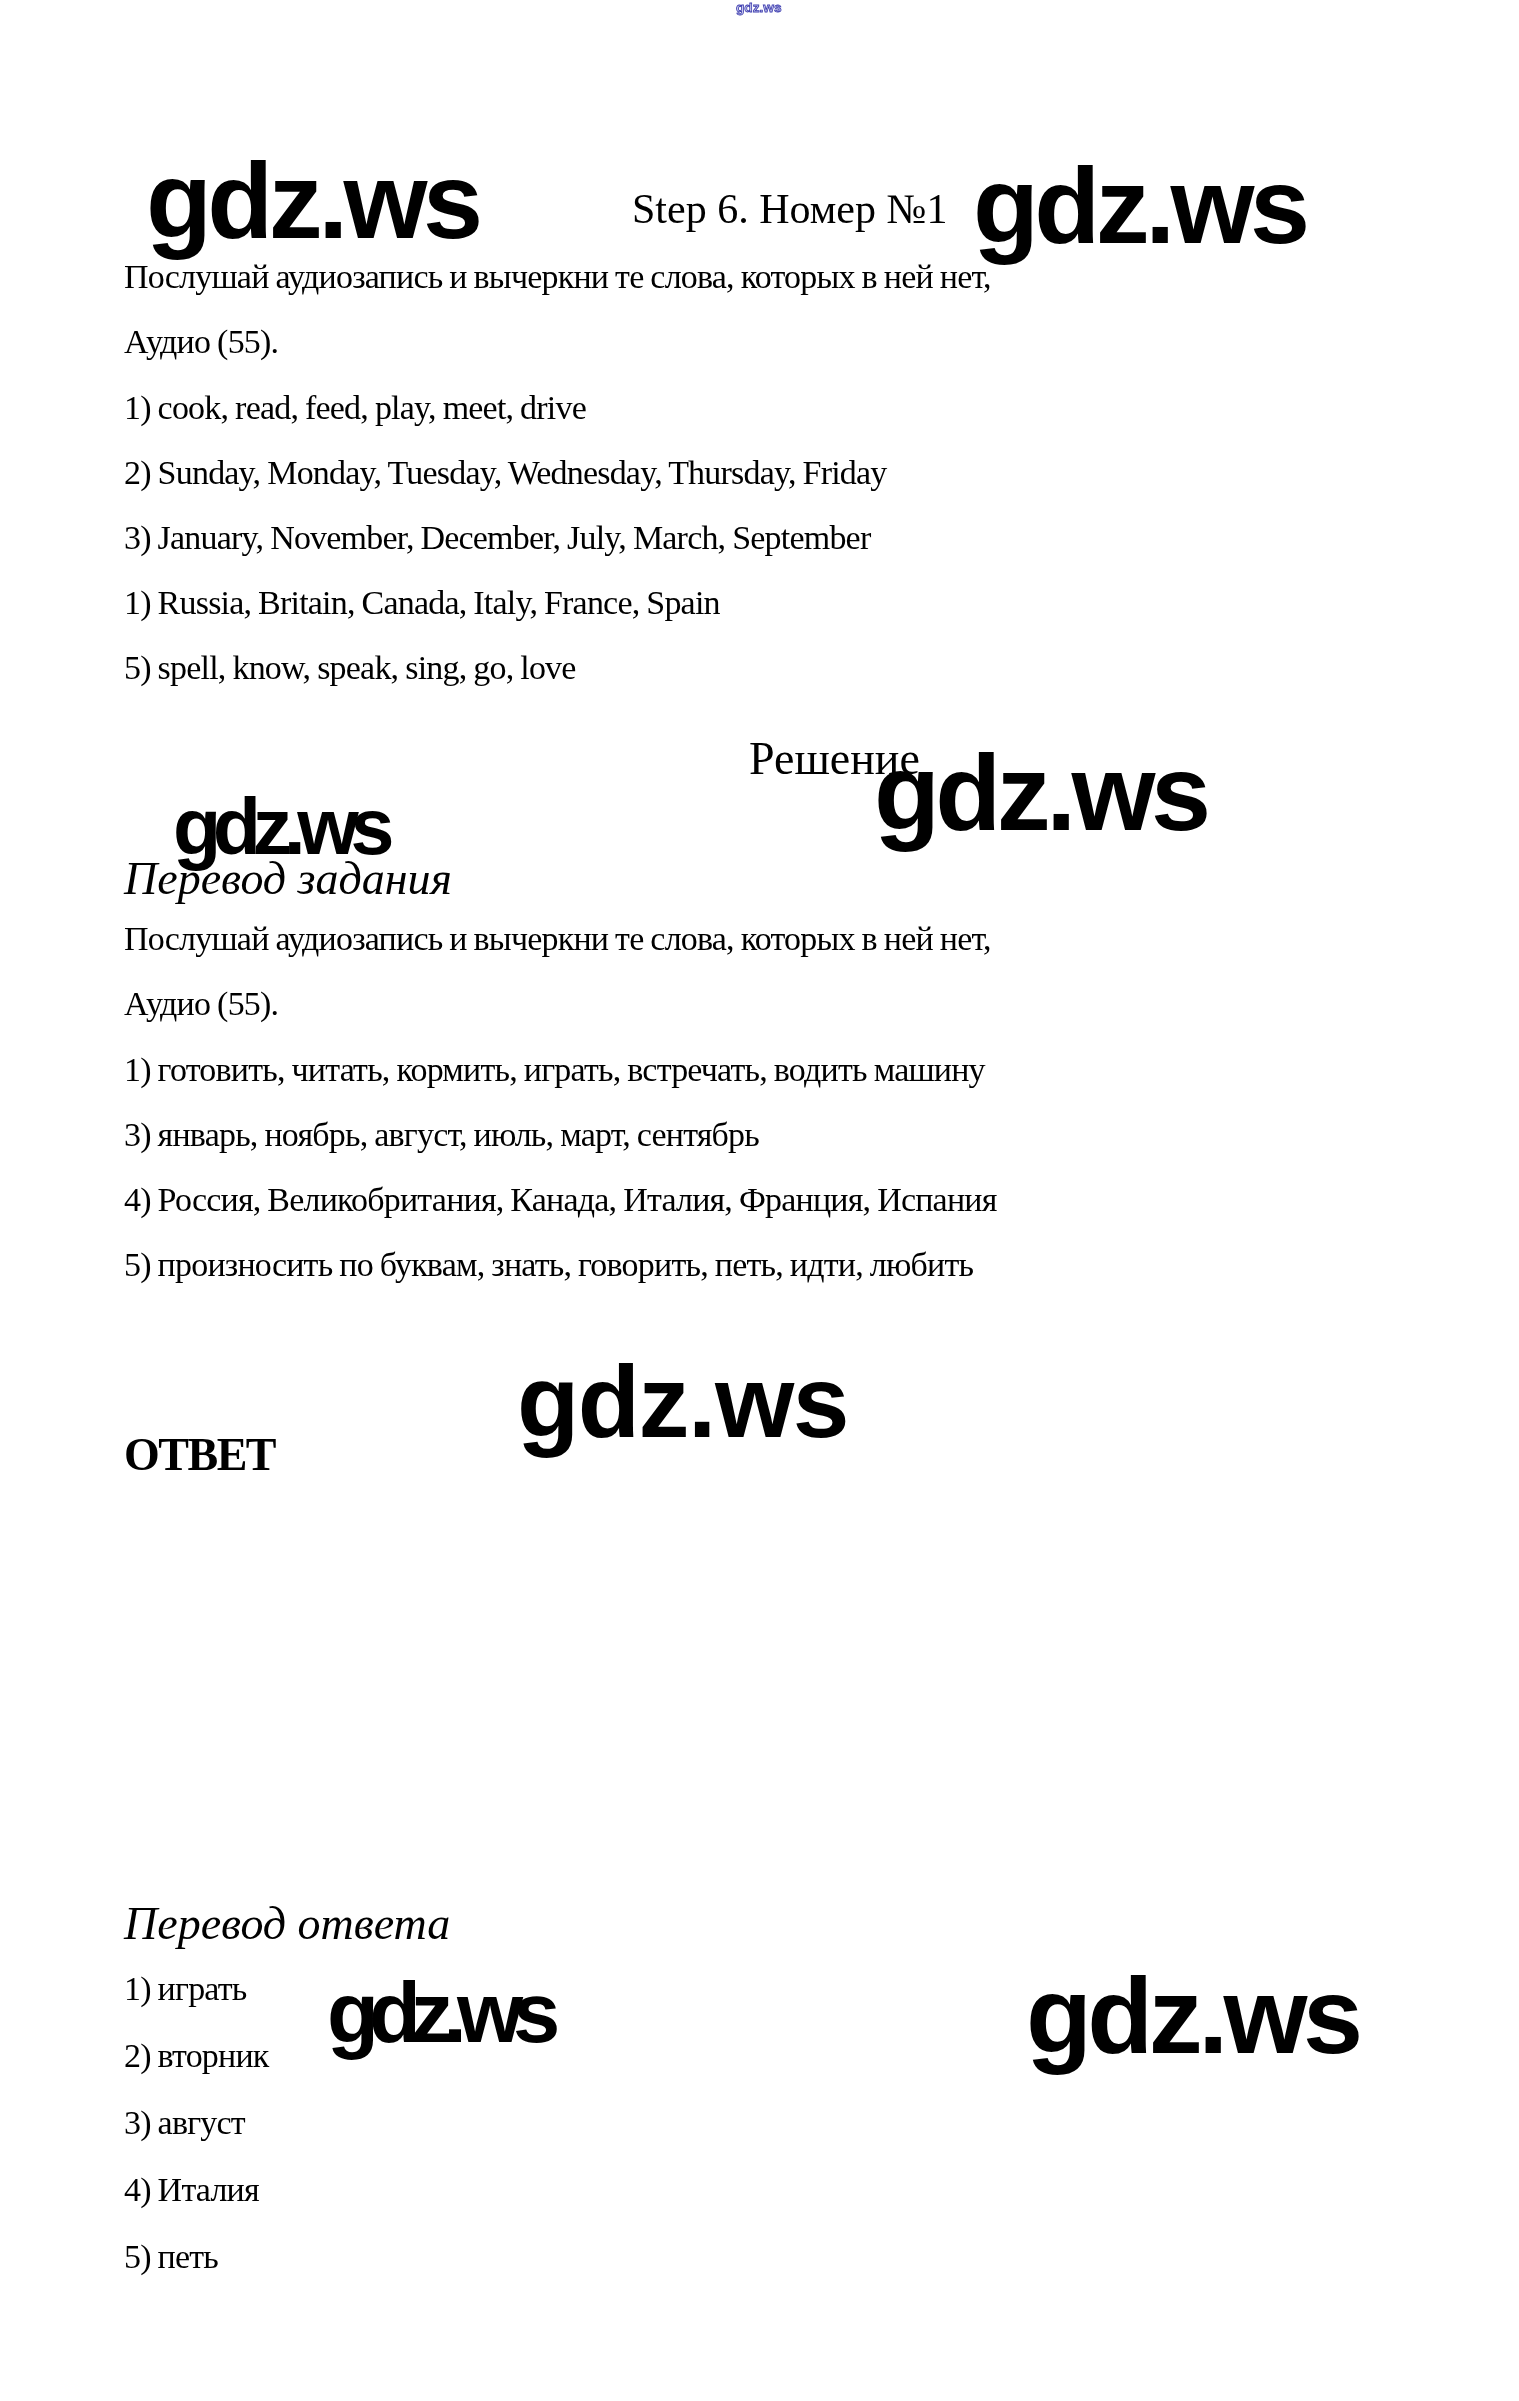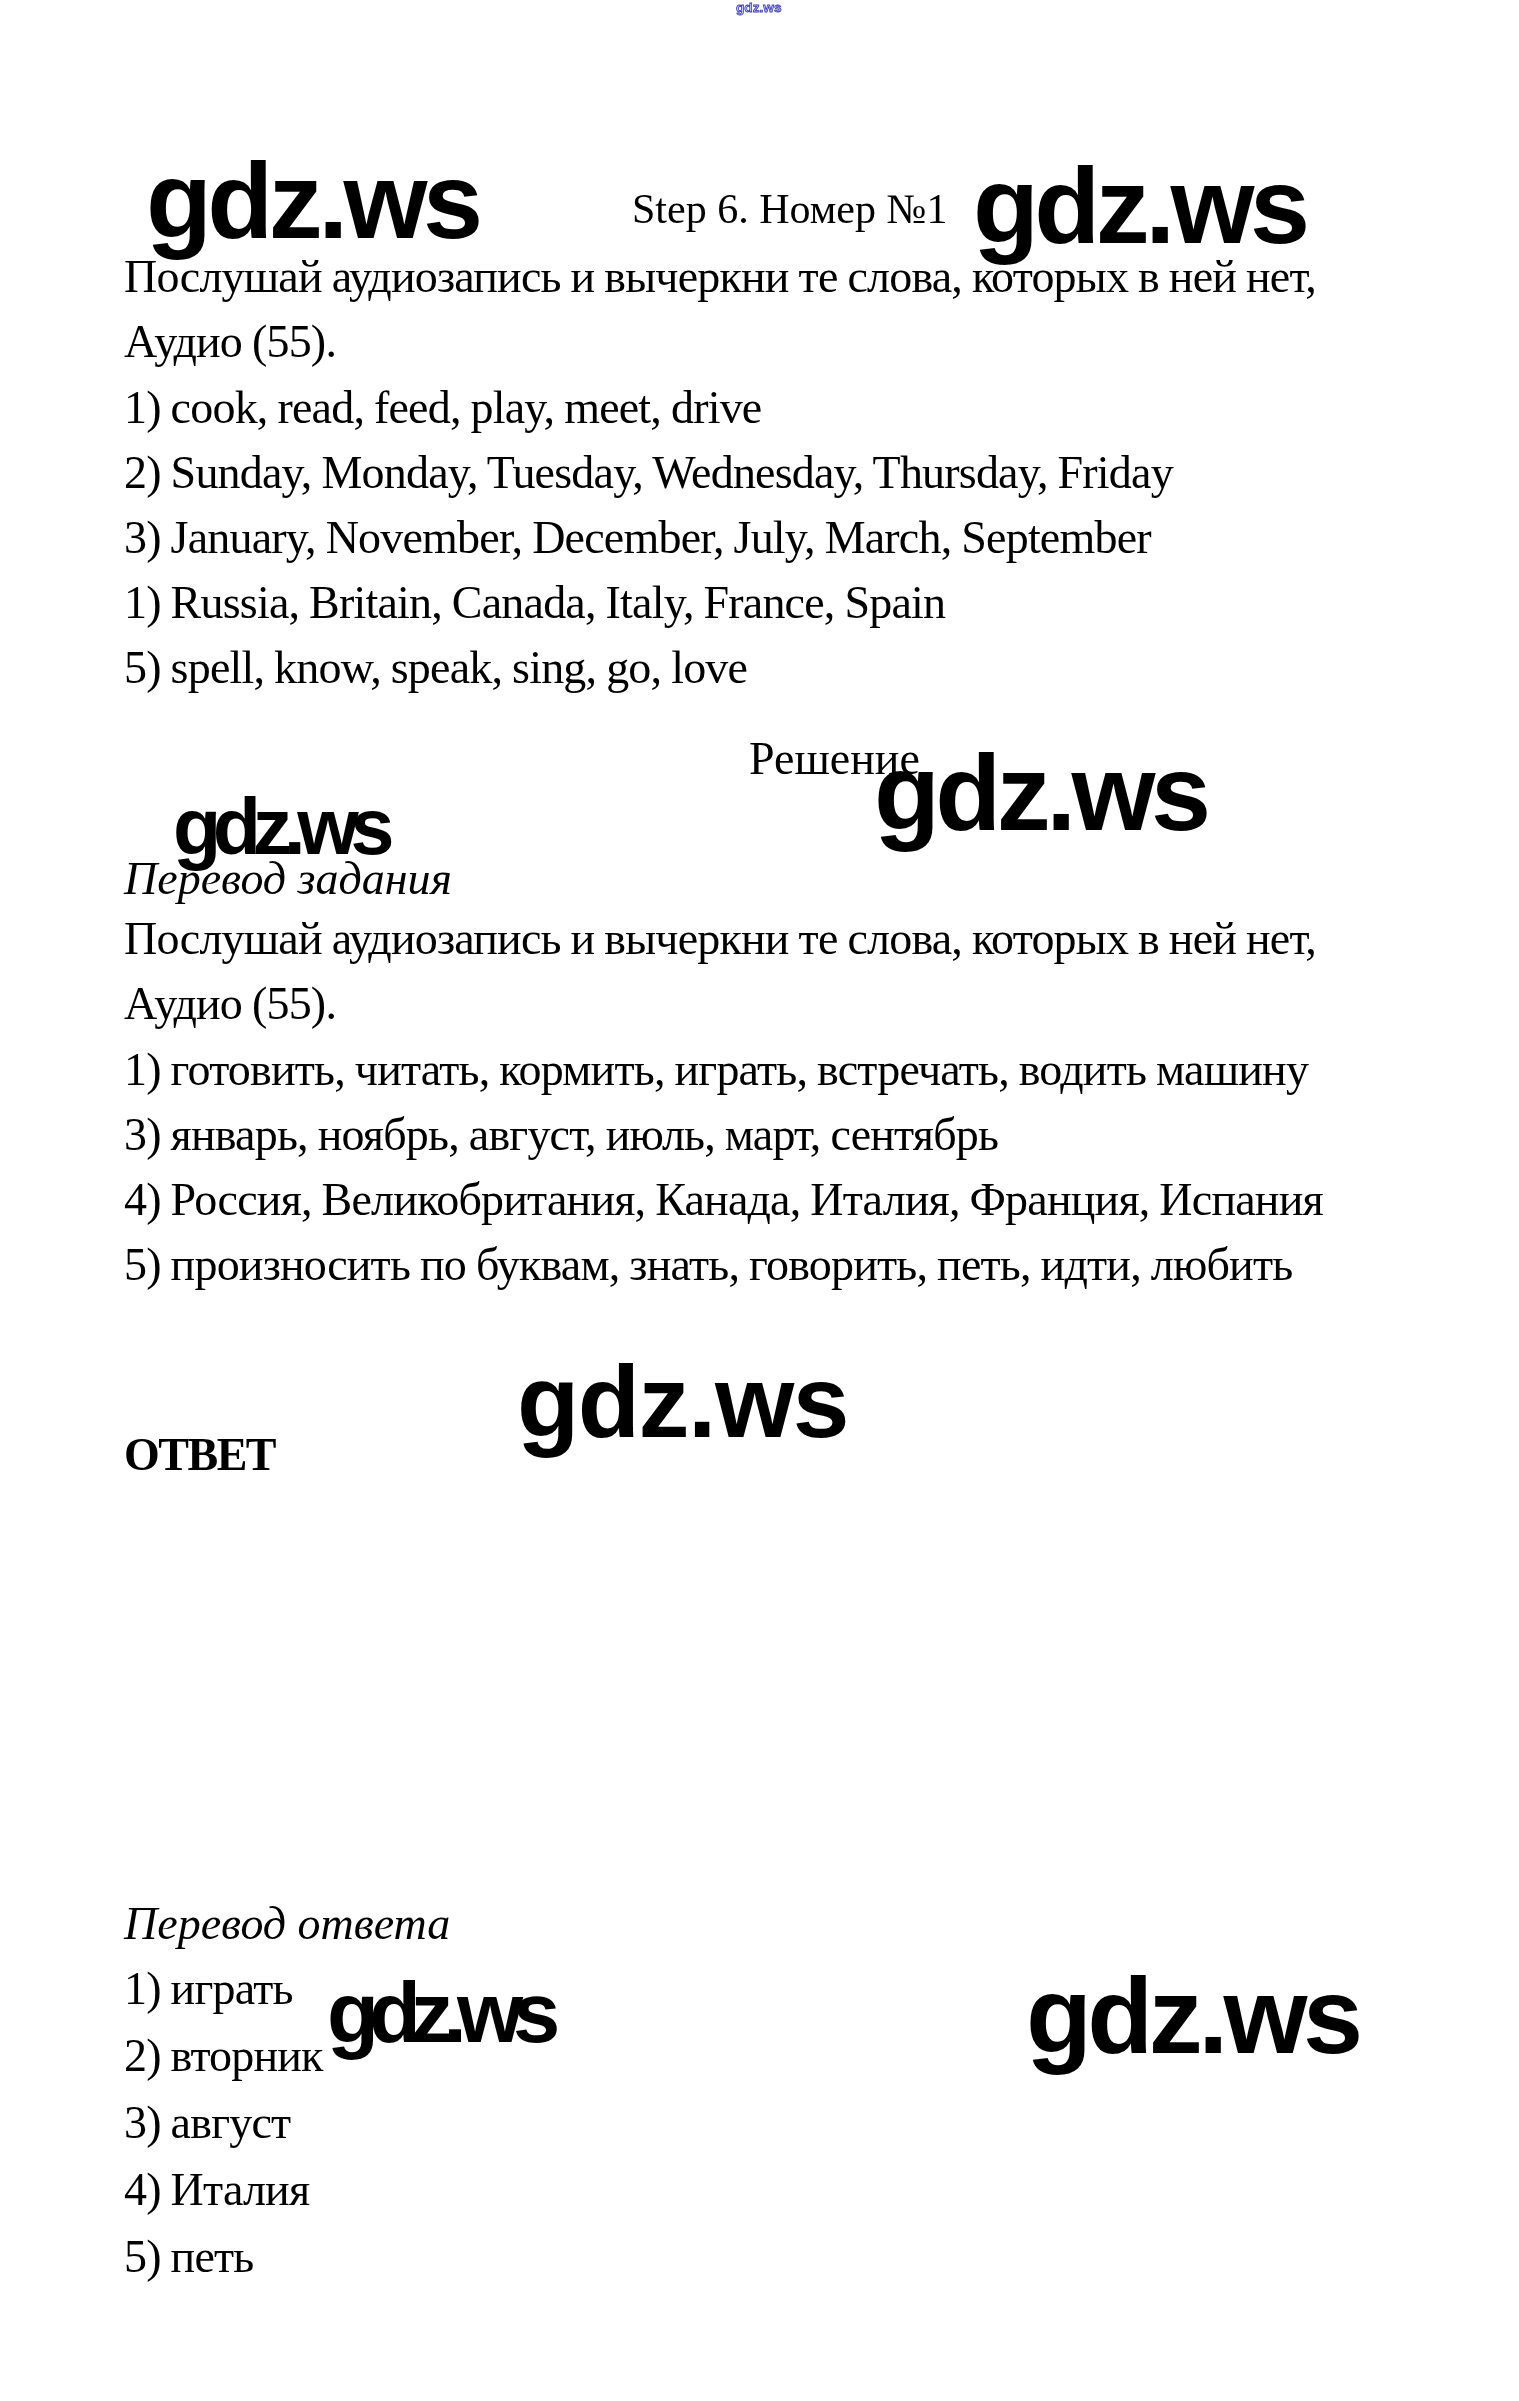--- a/index.html
+++ b/index.html
@@ -8,21 +8,21 @@
     width:1516px;
     height:2401px;
     background:#ffffff;
     color:#000;
     font-family:"Liberation Serif", serif;
     overflow:hidden;
   }
   .abs{position:absolute;white-space:nowrap;}
   
   .bodyblock{
-    font-size:46px;
+    font-size:34px;
     line-height:65px;
     letter-spacing:-0.8px;
     word-spacing:-0.8px;
     color:#000;
   }
   .line{white-space:nowrap;}
   
   .h-center{font-size:46px;line-height:46px;}
   .h-bold{font-weight:700;font-size:46px;line-height:46px;letter-spacing:-1.5px;}
   .h-bold-italic{font-weight:400;font-style:italic;font-size:46px;line-height:46px;}

